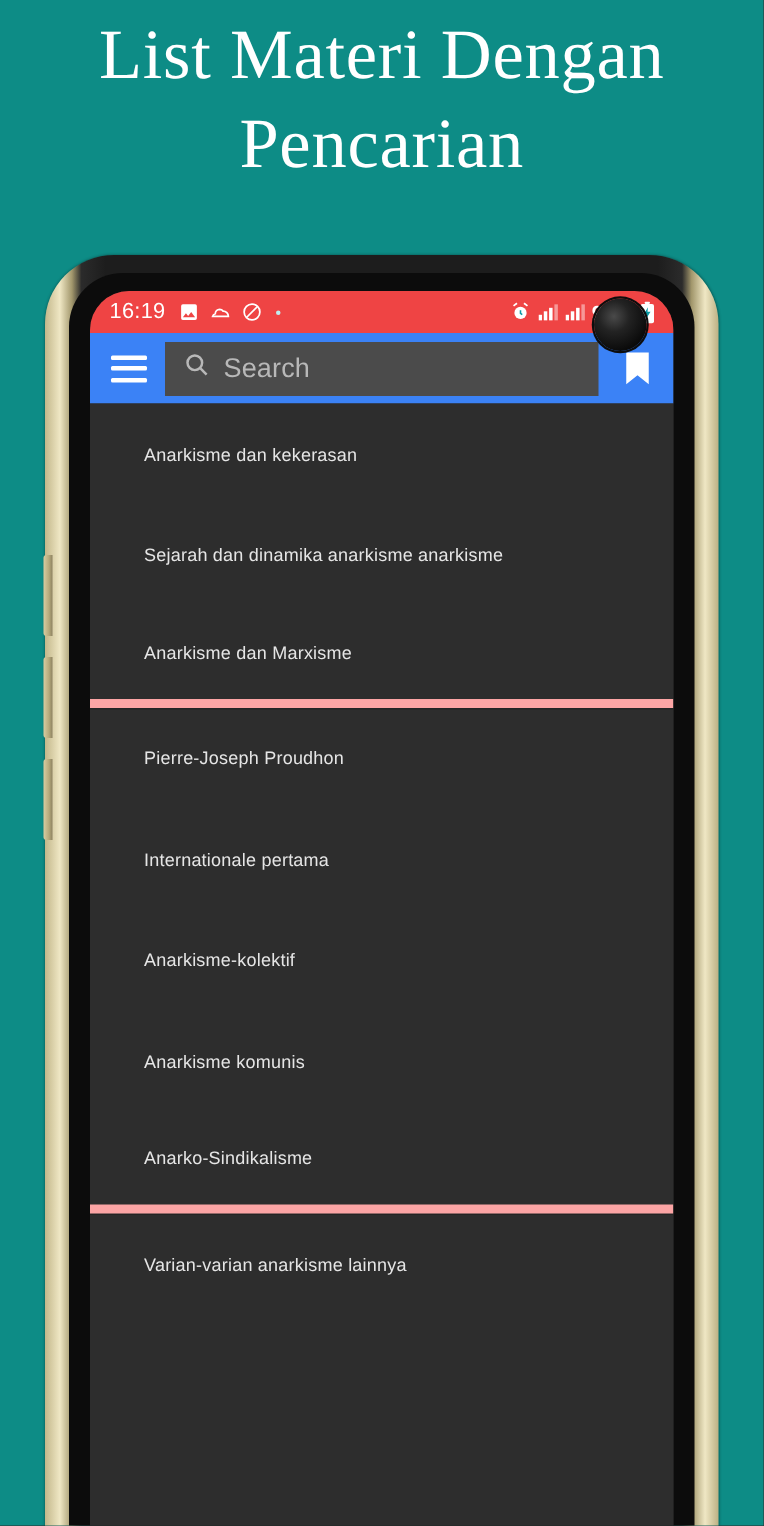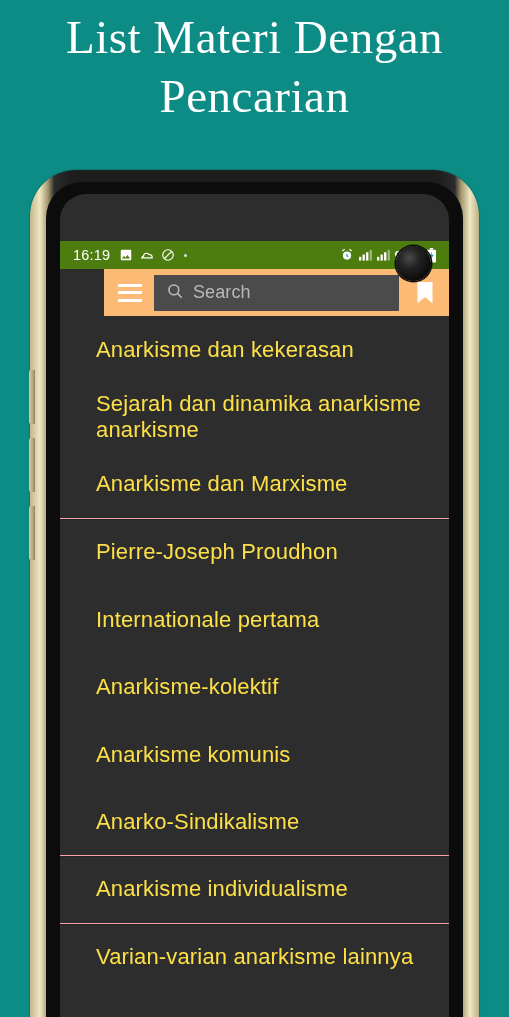--- a/index.html
+++ b/index.html
@@ -64,28 +64,27 @@
     background:linear-gradient(90deg,#d8cda1,#b6aa7c 60%,#8d8261);
     border-radius:2px 0 0 2px;
   }
   .side-btn.b1{ top:200px; height:54px; }
   .side-btn.b2{ top:268px; height:54px; }
   .side-btn.b3{ top:336px; height:54px; }
 
   
   .statusbar{
     height:28px;
-    background:#4d7c0f;
+    background:#ef4444;
     display:flex;
     align-items:center;
     padding:0 12px 0 13px;
     color:#ffffff;
     font-size:14px;
     position:relative;
-    margin-top:47px;
   }
   .sb-time{ font-size:14.5px; letter-spacing:.2px; }
   .sb-left-icons{ display:flex; align-items:center; gap:7px; margin-left:9px; }
   .sb-spacer{ flex:1; }
   .sb-right{ display:flex; align-items:center; gap:5px; }
   .sb-pct{ font-size:13.5px; font-weight:600; letter-spacing:-.2px; }
   .sb-ico svg{ display:block; }
   .sb-dot{
     width:3px;height:3px;border-radius:50%;
     background:#bfeef0; display:inline-block; margin-left:2px;
@@ -97,26 +96,25 @@
     width:35px; height:35px;
     border-radius:50%;
     background:radial-gradient(circle at 38% 34%, #4a4a4a 0%, #232323 32%, #0b0b0b 72%, #000 100%);
     box-shadow:0 0 0 1.5px #0d0d0d;
     z-index:5;
   }
 
   
   .toolbar{
     height:47px;
-    background:#fdba74;
+    background:#3b82f6;
     display:flex;
     align-items:center;
     padding:0 10px 0 14px;
     gap:12px;
-    margin-left:44px;
   }
   .hamburger{ width:24px; height:18px; display:flex; flex-direction:column; justify-content:space-between; cursor:pointer; }
   .hamburger span{ display:block; height:3px; background:#fff; border-radius:1px; }
 
   .searchfield{
     flex:1;
     height:36px;
     background:#4b4b4b;
     display:flex;
     align-items:center;
@@ -134,26 +132,26 @@
   .list{
     background:#2d2d2d;
     height:calc(100% - 75px);
     overflow:hidden;
   }
   .list-item{
     height:67.5px;
     display:flex;
     align-items:center;
     padding:0 20px 0 36px;
-    color:#fde047;
-    font-size:22px;
+    color:#e5e5e5;
+    font-size:12px;
     letter-spacing:.15px;
     cursor:pointer;
   }
-  .list-item.divider{ border-bottom:1px solid #fca5a5; box-shadow:0 1px 0 #242424; }
+  .list-item.divider{ border-bottom:6px solid #fca5a5; box-shadow:0 1px 0 #242424; }
 </style>
 </head>
 <body>
 
 <div class="promo-title">List Materi Dengan Pencarian</div>
 
 <div class="phone">
   <div class="phone-gold"></div>
 
   <div class="side-btn b1"></div>
@@ -268,23 +266,20 @@
           </div>
           <div class="list-item">
             <span>Anarkisme-kolektif</span>
           </div>
           <div class="list-item">
             <span>Anarkisme komunis</span>
           </div>
           <div class="list-item divider">
             <span>Anarko-Sindikalisme</span>
           </div>
-          <div class="list-item divider">
-            <span>Anarkisme individualisme</span>
-          </div>
           <div class="list-item">
             <span>Varian-varian anarkisme lainnya</span>
           </div>
         </div>
 
     </div>
   </div>
 </div>
 
 </body></html>

